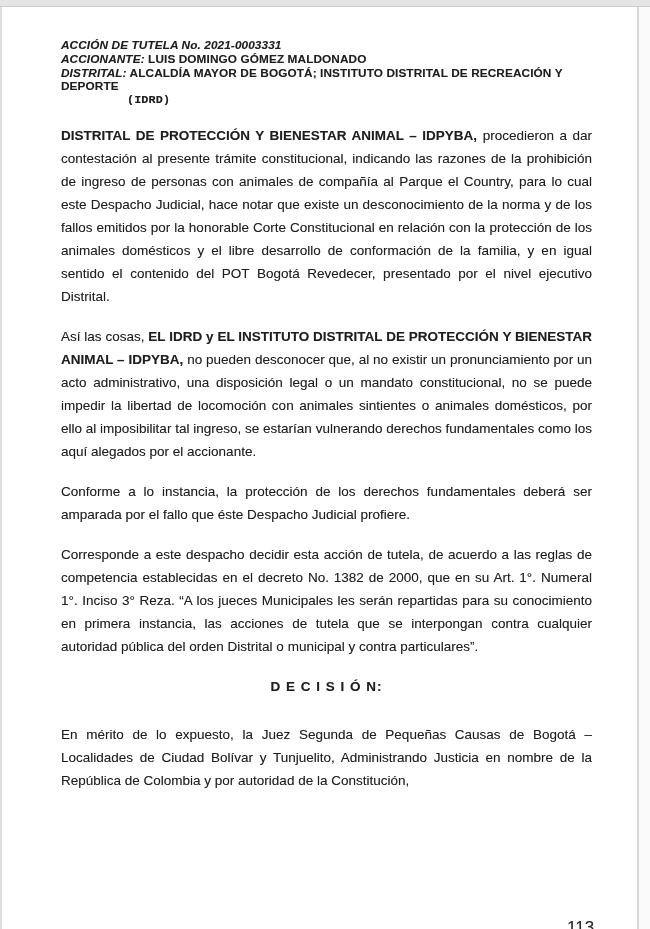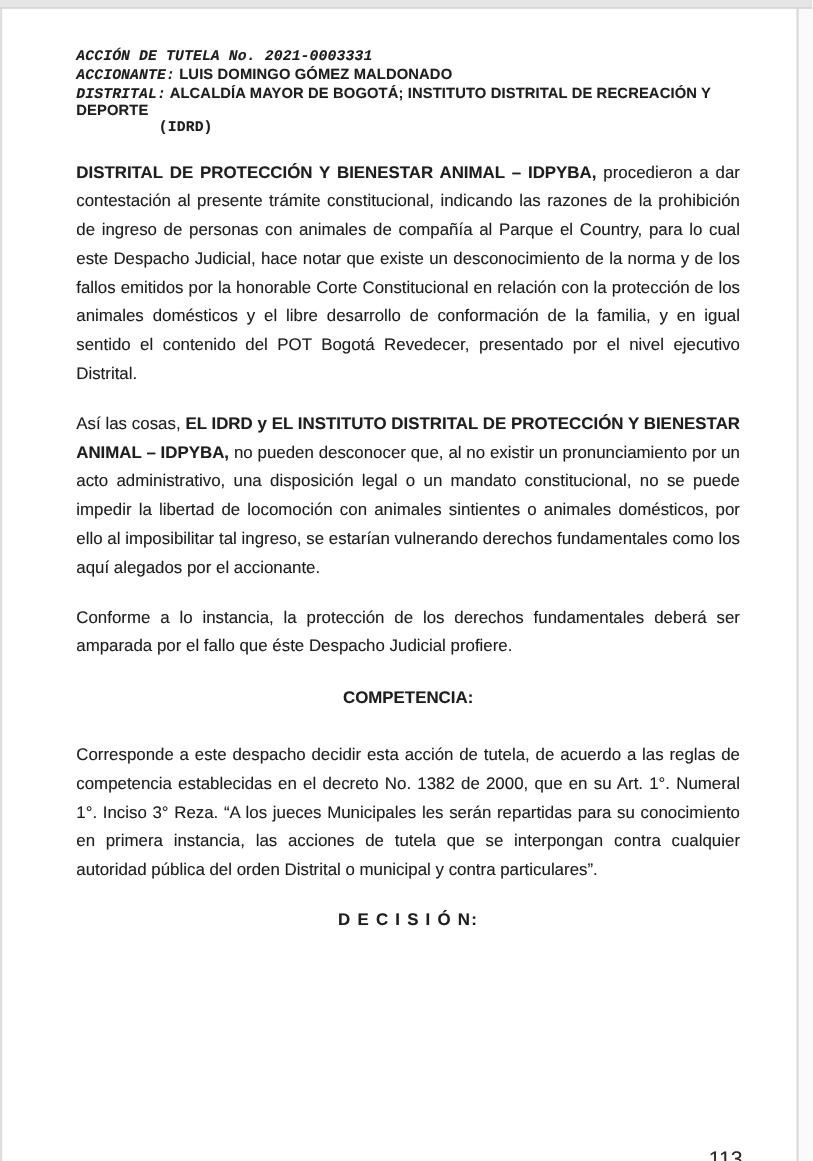--- a/index.html
+++ b/index.html
@@ -54,21 +54,21 @@
     color: #1e1e1e;
     text-shadow: 0 0 0.6px rgba(40,40,40,0.38);
   }
   .doc-header {
     font-size: 11.8px;
     line-height: 13.8px;
     font-weight: bold;
     margin: 0 0 16px 0;
     letter-spacing: 0.1px;
   }
-  .doc-header .italic { font-style: italic; font-family: Liberation Mono, monospace; }
+  .doc-header .italic { font-style: italic; }
   .doc-header .indent { padding-left: 66px; font-family: Liberation Mono, monospace; }
   .para {
     font-size: 13.5px;
     line-height: 23px;
     text-align: justify;
     margin: 0 0 17px 0;
   }
   .b { font-weight: bold; }
   .heading {
     font-size: 13.5px;
@@ -104,23 +104,23 @@
       <div><span class="italic">DISTRITAL:</span> <span>ALCALDÍA MAYOR DE BOGOTÁ; INSTITUTO DISTRITAL DE RECREACIÓN Y DEPORTE</span></div>
       <div class="indent">(IDRD)</div>
     </div>
 
     <p class="para"><span class="b">DISTRITAL DE PROTECCIÓN Y BIENESTAR ANIMAL – IDPYBA,</span> <span>procedieron a dar contestación al presente trámite constitucional, indicando las razones de la prohibición de ingreso de personas con animales de compañía al Parque el Country, para lo cual este Despacho Judicial, hace notar que existe un desconocimiento de la norma y de los fallos emitidos por la honorable Corte Constitucional en relación con la protección de los animales domésticos y el libre desarrollo de conformación de la familia, y en igual sentido el contenido del POT Bogotá Revedecer, presentado por el nivel ejecutivo Distrital.</span></p>
 
     <p class="para"><span>Así las cosas,</span> <span class="b">EL IDRD y EL INSTITUTO DISTRITAL DE PROTECCIÓN Y BIENESTAR ANIMAL – IDPYBA,</span> <span>no pueden desconocer que, al no existir un pronunciamiento por un acto administrativo, una disposición legal o un mandato constitucional, no se puede impedir la libertad de locomoción con animales sintientes o animales domésticos, por ello al imposibilitar tal ingreso, se estarían vulnerando derechos fundamentales como los aquí alegados por el accionante.</span></p>
 
     <p class="para">Conforme a lo instancia, la protección de los derechos fundamentales deberá ser amparada por el fallo que éste Despacho Judicial profiere.</p>
 
-    <div class="heading heading-competencia">COMPETENCIA:</div>
 
     <p class="para">Corresponde a este despacho decidir esta acción de tutela, de acuerdo a las reglas de competencia establecidas en el decreto No. 1382 de 2000, que en su Art. 1°. Numeral 1°. Inciso 3° Reza. “A los jueces Municipales les serán repartidas para su conocimiento en primera instancia, las acciones de tutela que se interpongan contra cualquier autoridad pública del orden Distrital o municipal y contra particulares”.</p>
 
 
     <div class="heading heading-decision">D E C I S I Ó N:</div>
 
+    <p class="para">En mérito de lo expuesto, la Juez Segunda de Pequeñas Causas de Bogotá – Localidades de Ciudad Bolívar y Tunjuelito, Administrando Justicia en nombre de la República de Colombia y por autoridad de la Constitución,</p>
 
     <span class="page-number">113</span>
   </div>
 </div>
 
 </body></html>

